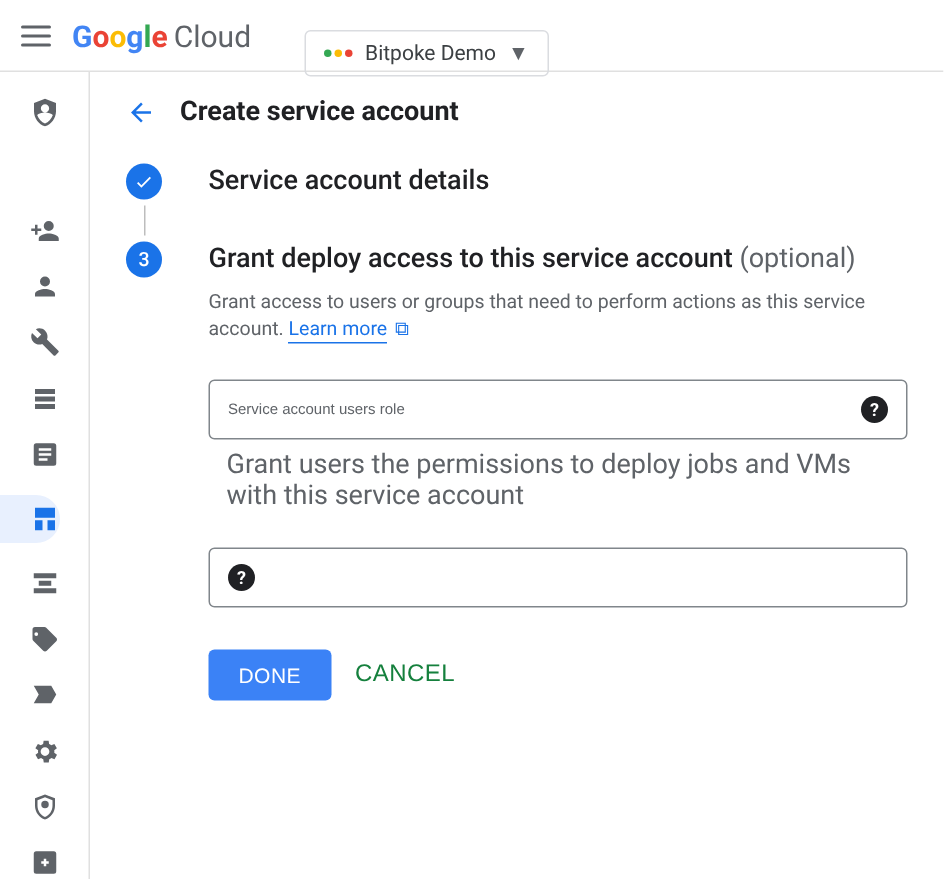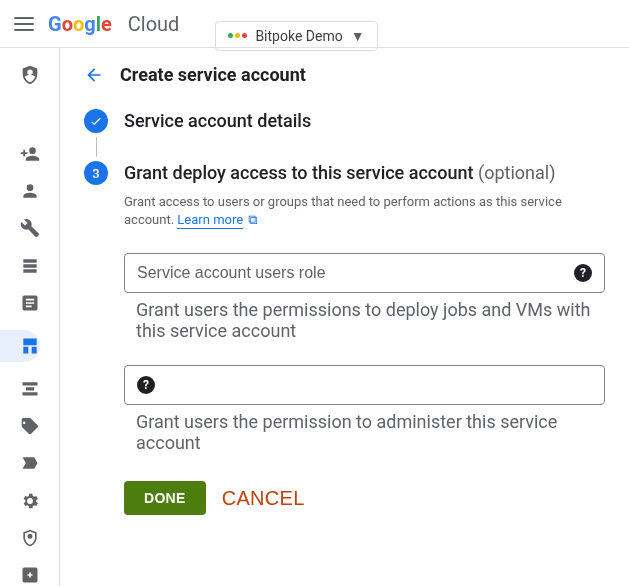--- a/index.html
+++ b/index.html
@@ -3,57 +3,57 @@
 <meta charset="utf-8">
 <style>
 * { box-sizing: border-box; margin: 0; padding: 0; }
 body { font-family: 'Google Sans', Roboto, Arial, sans-serif; font-size: 14px; color: #202124; background: #fff; width: 629px; height: 586px; overflow: hidden; }
 .topbar { height: 48px; display: flex; align-items: center; padding: 0 12px; border-bottom: 1px solid #e0e0e0; gap: 12px; }
 .hamburger { width: 24px; height: 24px; display: flex; flex-direction: column; justify-content: center; gap: 4px; cursor: pointer; padding: 2px; }
 .hamburger span { height: 2px; background: #5f6368; border-radius: 1px; }
 .logo { display: flex; align-items: center; gap: 4px; font-size: 20px; }
 .logo-google { font-weight: 700; }
 .g1{color:#4285F4}.g2{color:#EA4335}.g3{color:#FBBC05}.g4{color:#4285F4}.g5{color:#34A853}.g6{color:#EA4335}
-.logo-cloud { color: #5f6368; font-weight: 400; margin-left: 12px; }
+.logo-cloud { color: #5f6368; font-weight: 400; margin-left: 0; }
 .project-picker { display: flex; align-items: center; border: 1px solid #dadce0; border-radius: 4px; padding: 6px 12px; gap: 8px; cursor: pointer; margin-left: 24px; margin-top: 24px; }
 .project-dots { display: flex; gap: 2px; }
 .project-dots i { width: 5px; height: 5px; border-radius: 50%; }
 .pd1{background:#34A853}.pd2{background:#FBBC05}.pd3{background:#EA4335}
 .project-name { font-size: 14px; color: #3c4043; }
 .chev { color: #5f6368; }
 .main-wrap { display: flex; height: calc(586px - 48px); }
 .sidenav { width: 60px; border-right: 1px solid #e0e0e0; display: flex; flex-direction: column; align-items: center; padding-top: 16px; gap: 16px; }
 .sidenav .icn { width: 24px; height: 24px; display: flex; align-items: center; justify-content: center; color: #5f6368; cursor: pointer; }
 .sidenav .icn.active { color: #1a73e8; background: #e8f0fe; width: 40px; height: 36px; border-radius: 0 18px 18px 0; margin-left: -20px; padding-left: 20px; }
 .content { flex: 1; overflow-y: auto; }
 .page-header { display: flex; align-items: center; gap: 16px; padding: 16px 24px; }
 .back-arrow { color: #1a73e8; cursor: pointer; font-size: 20px; }
 .page-title { font-size: 18px; font-weight: 700; color: #202124; }
 .stepper { padding: 8px 24px 24px 24px; }
-.step { display: flex; gap: 16px; position: relative; }
+.step { display: flex; gap: 31px; position: relative; }
 .step-indicator-col { display: flex; flex-direction: column; align-items: center; width: 24px; }
 .step-circle { width: 24px; height: 24px; border-radius: 50%; display: flex; align-items: center; justify-content: center; color: #fff; font-size: 13px; flex-shrink: 0; }
 .step-circle.done { background: #1a73e8; }
 .step-circle.current { background: #1a73e8; font-weight: 500; }
 .step-line { width: 1px; flex: 1; background: #bdbdbd; min-height: 20px; margin: 4px 0; }
 .step-body { flex: 1; padding-bottom: 16px; }
 .step-title { font-size: 18px; font-weight: 500; color: #202124; line-height: 24px; }
 .step-title .optional { color: #5f6368; font-weight: 400; }
 .step-desc { font-size: 13px; color: #5f6368; margin-top: 8px; line-height: 18px; }
 .learn-link { color: #1a73e8; text-decoration: none; border-bottom: 1px solid #1a73e8; padding-bottom: 1px; }
 .learn-ext { color: #1a73e8; font-size: 13px; margin-left: 2px; }
 .field-wrap { margin-top: 24px; }
 .field { border: 1px solid #80868b; border-radius: 4px; height: 40px; display: flex; align-items: center; padding: 0 12px; position: relative; }
-.field input { border: none; outline: none; flex: 1; font-size: 16px; color: #5f6368; background: transparent; }
+.field input { border: none; outline: none; flex: 1; font-size: 10px; color: #5f6368; background: transparent; }
 .field input::placeholder { color: #5f6368; }
 .help-icon { width: 18px; height: 18px; border-radius: 50%; background: #202124; color: #fff; display: flex; align-items: center; justify-content: center; font-size: 12px; font-weight: bold; cursor: pointer; }
 .field-hint { font-size: 18px; color: #5f6368; margin-top: 6px; padding-left: 12px; }
 .actions { margin-top: 28px; display: flex; gap: 16px; align-items: center; }
-.btn-primary { background: #4d7c0f; color: #fff; border: none; border-radius: 4px; padding: 9px 20px; font-size: 14px; font-weight: 700; cursor: pointer; letter-spacing: 0.3px; }
-.btn-text { background: none; border: none; color: #c2410c; font-size: 20px; font-weight: 500; cursor: pointer; letter-spacing: 0.3px; }
+.btn-primary { background: #3b82f6; color: #fff; border: none; border-radius: 4px; padding: 9px 20px; font-size: 14px; font-weight: 400; cursor: pointer; letter-spacing: 0.3px; }
+.btn-text { background: none; border: none; color: #15803d; font-size: 16px; font-weight: 500; cursor: pointer; letter-spacing: 0.3px; }
 svg { display: block; }
 </style>
 </head>
 <body>
 
 <div class="topbar">
   <div class="hamburger">
     <span></span>
       <span></span>
       <span></span>
@@ -188,21 +188,20 @@
               <input type="text" placeholder="Service account users role" style="">
               <div class="help-icon">?</div>
             </div>
             <div class="field-hint">Grant users the permissions to deploy jobs and VMs with this service account</div>
           </div>
 
           <div class="field-wrap">
             <div class="field">
               <div class="help-icon">?</div>
             </div>
-            <div class="field-hint">Grant users the permission to administer this service account</div>
           </div>
 
           <div class="actions">
             <button class="btn-primary">DONE</button>
             <button class="btn-text">CANCEL</button>
           </div>
         </div>
       </div>
 
     </div>

